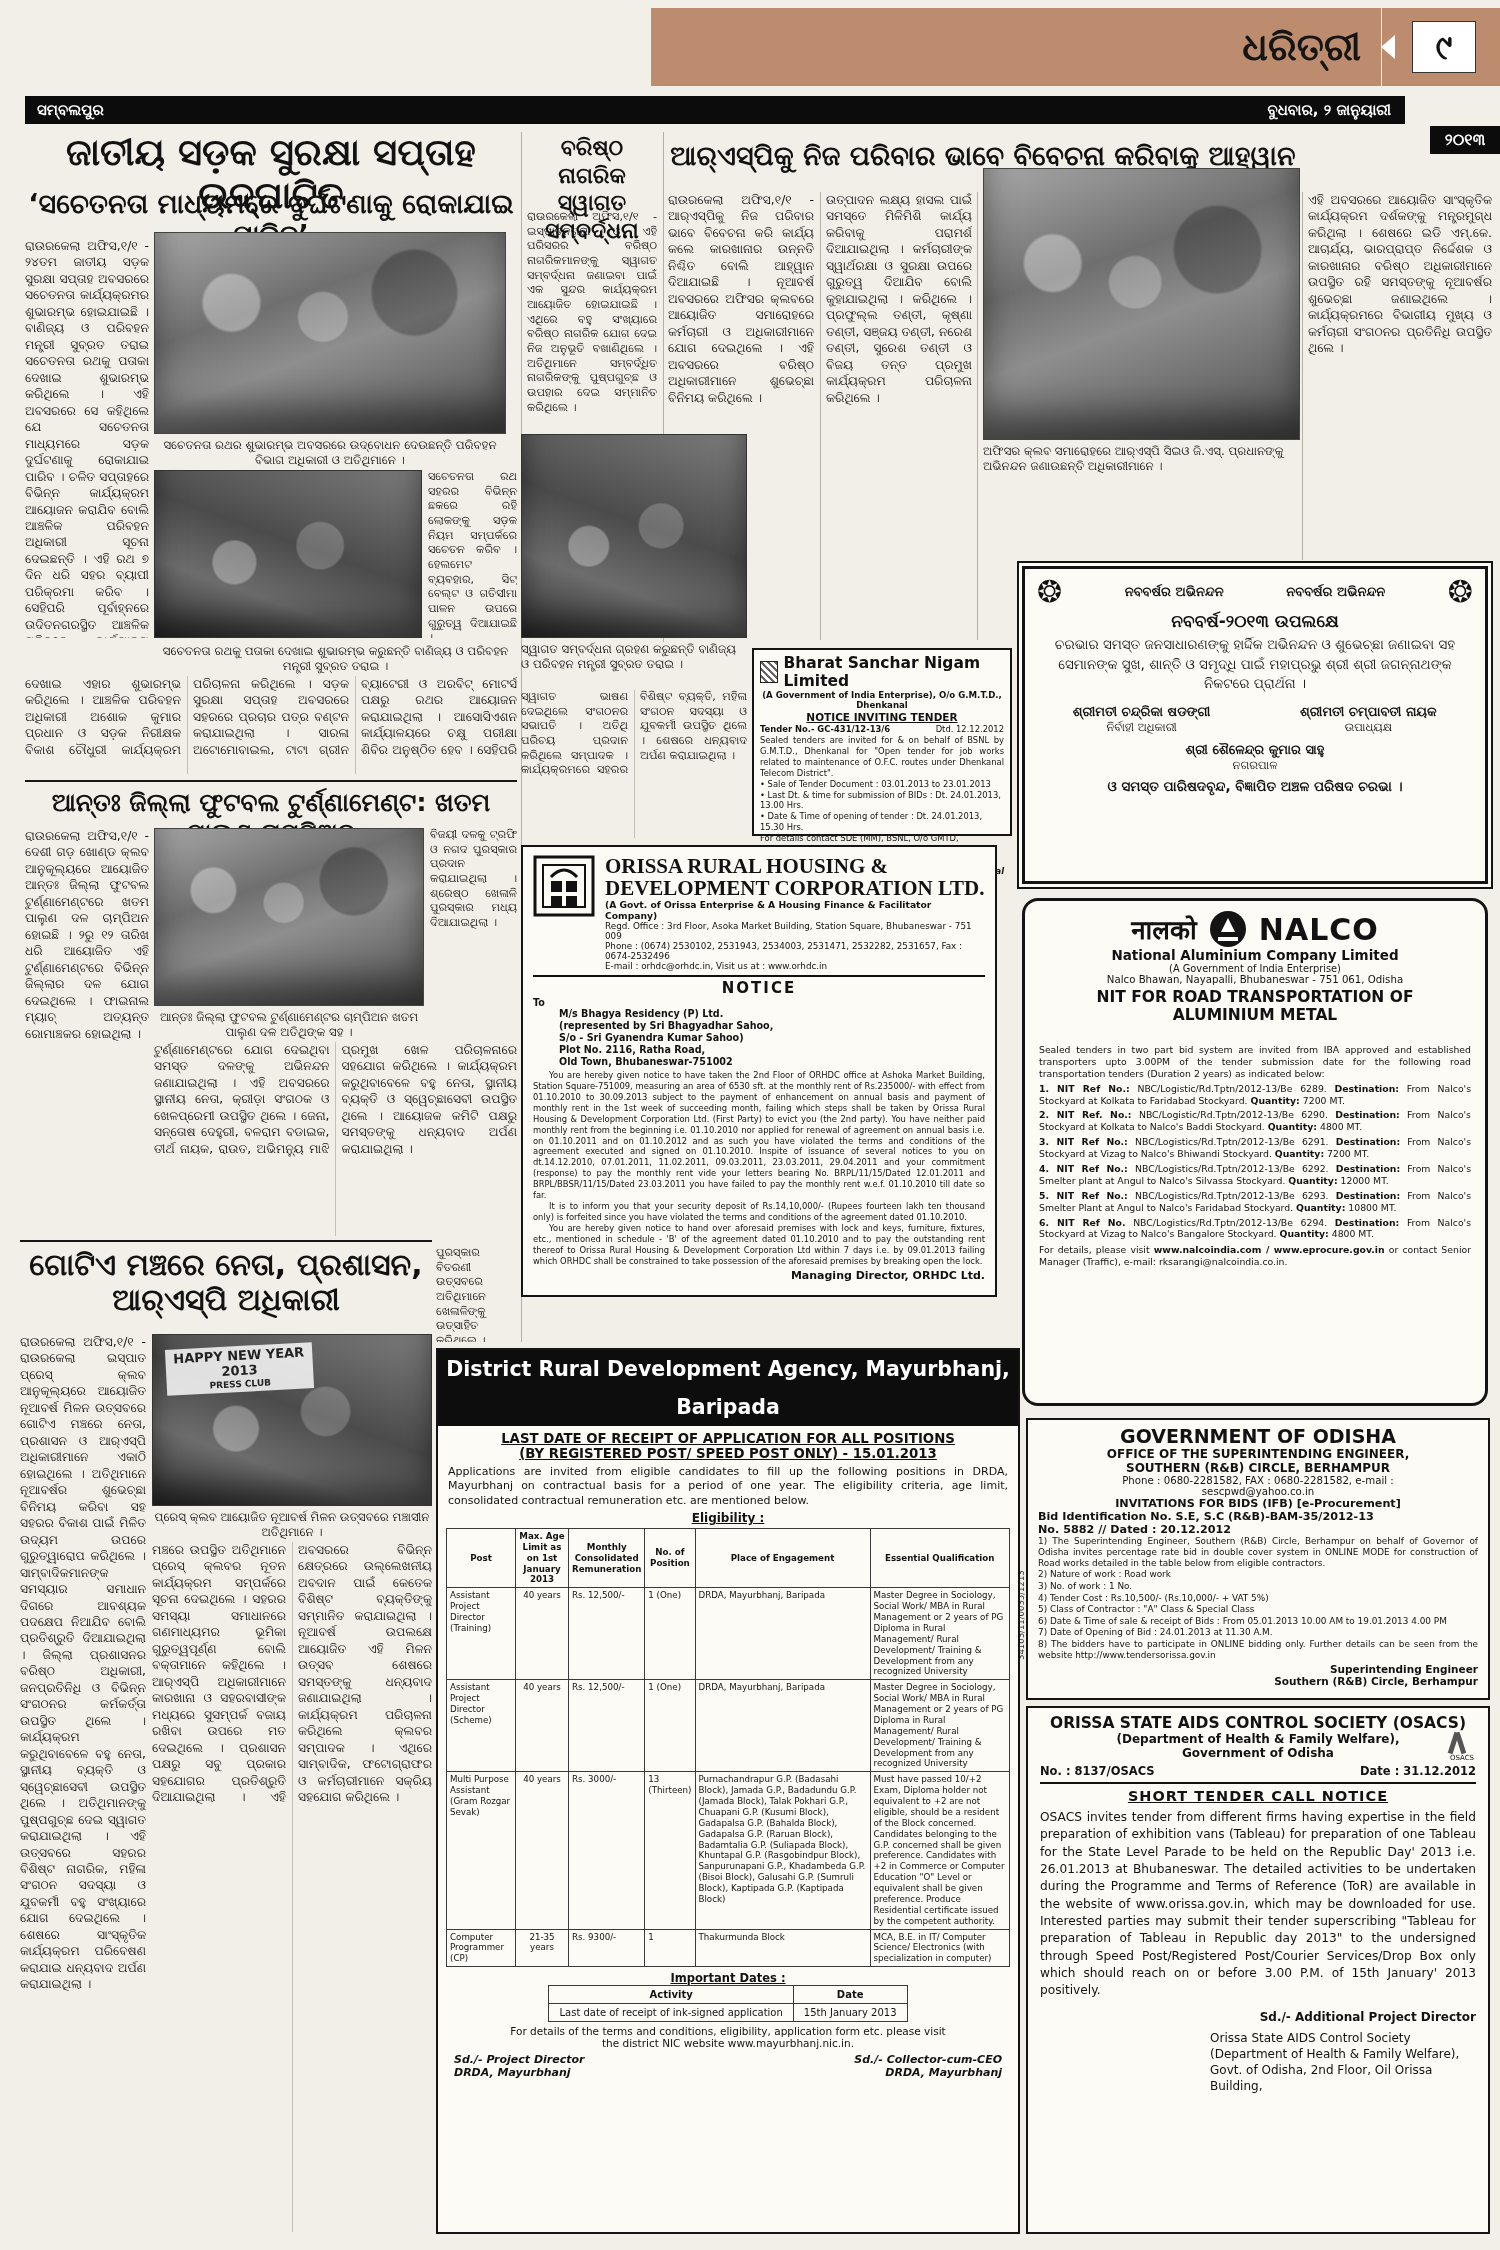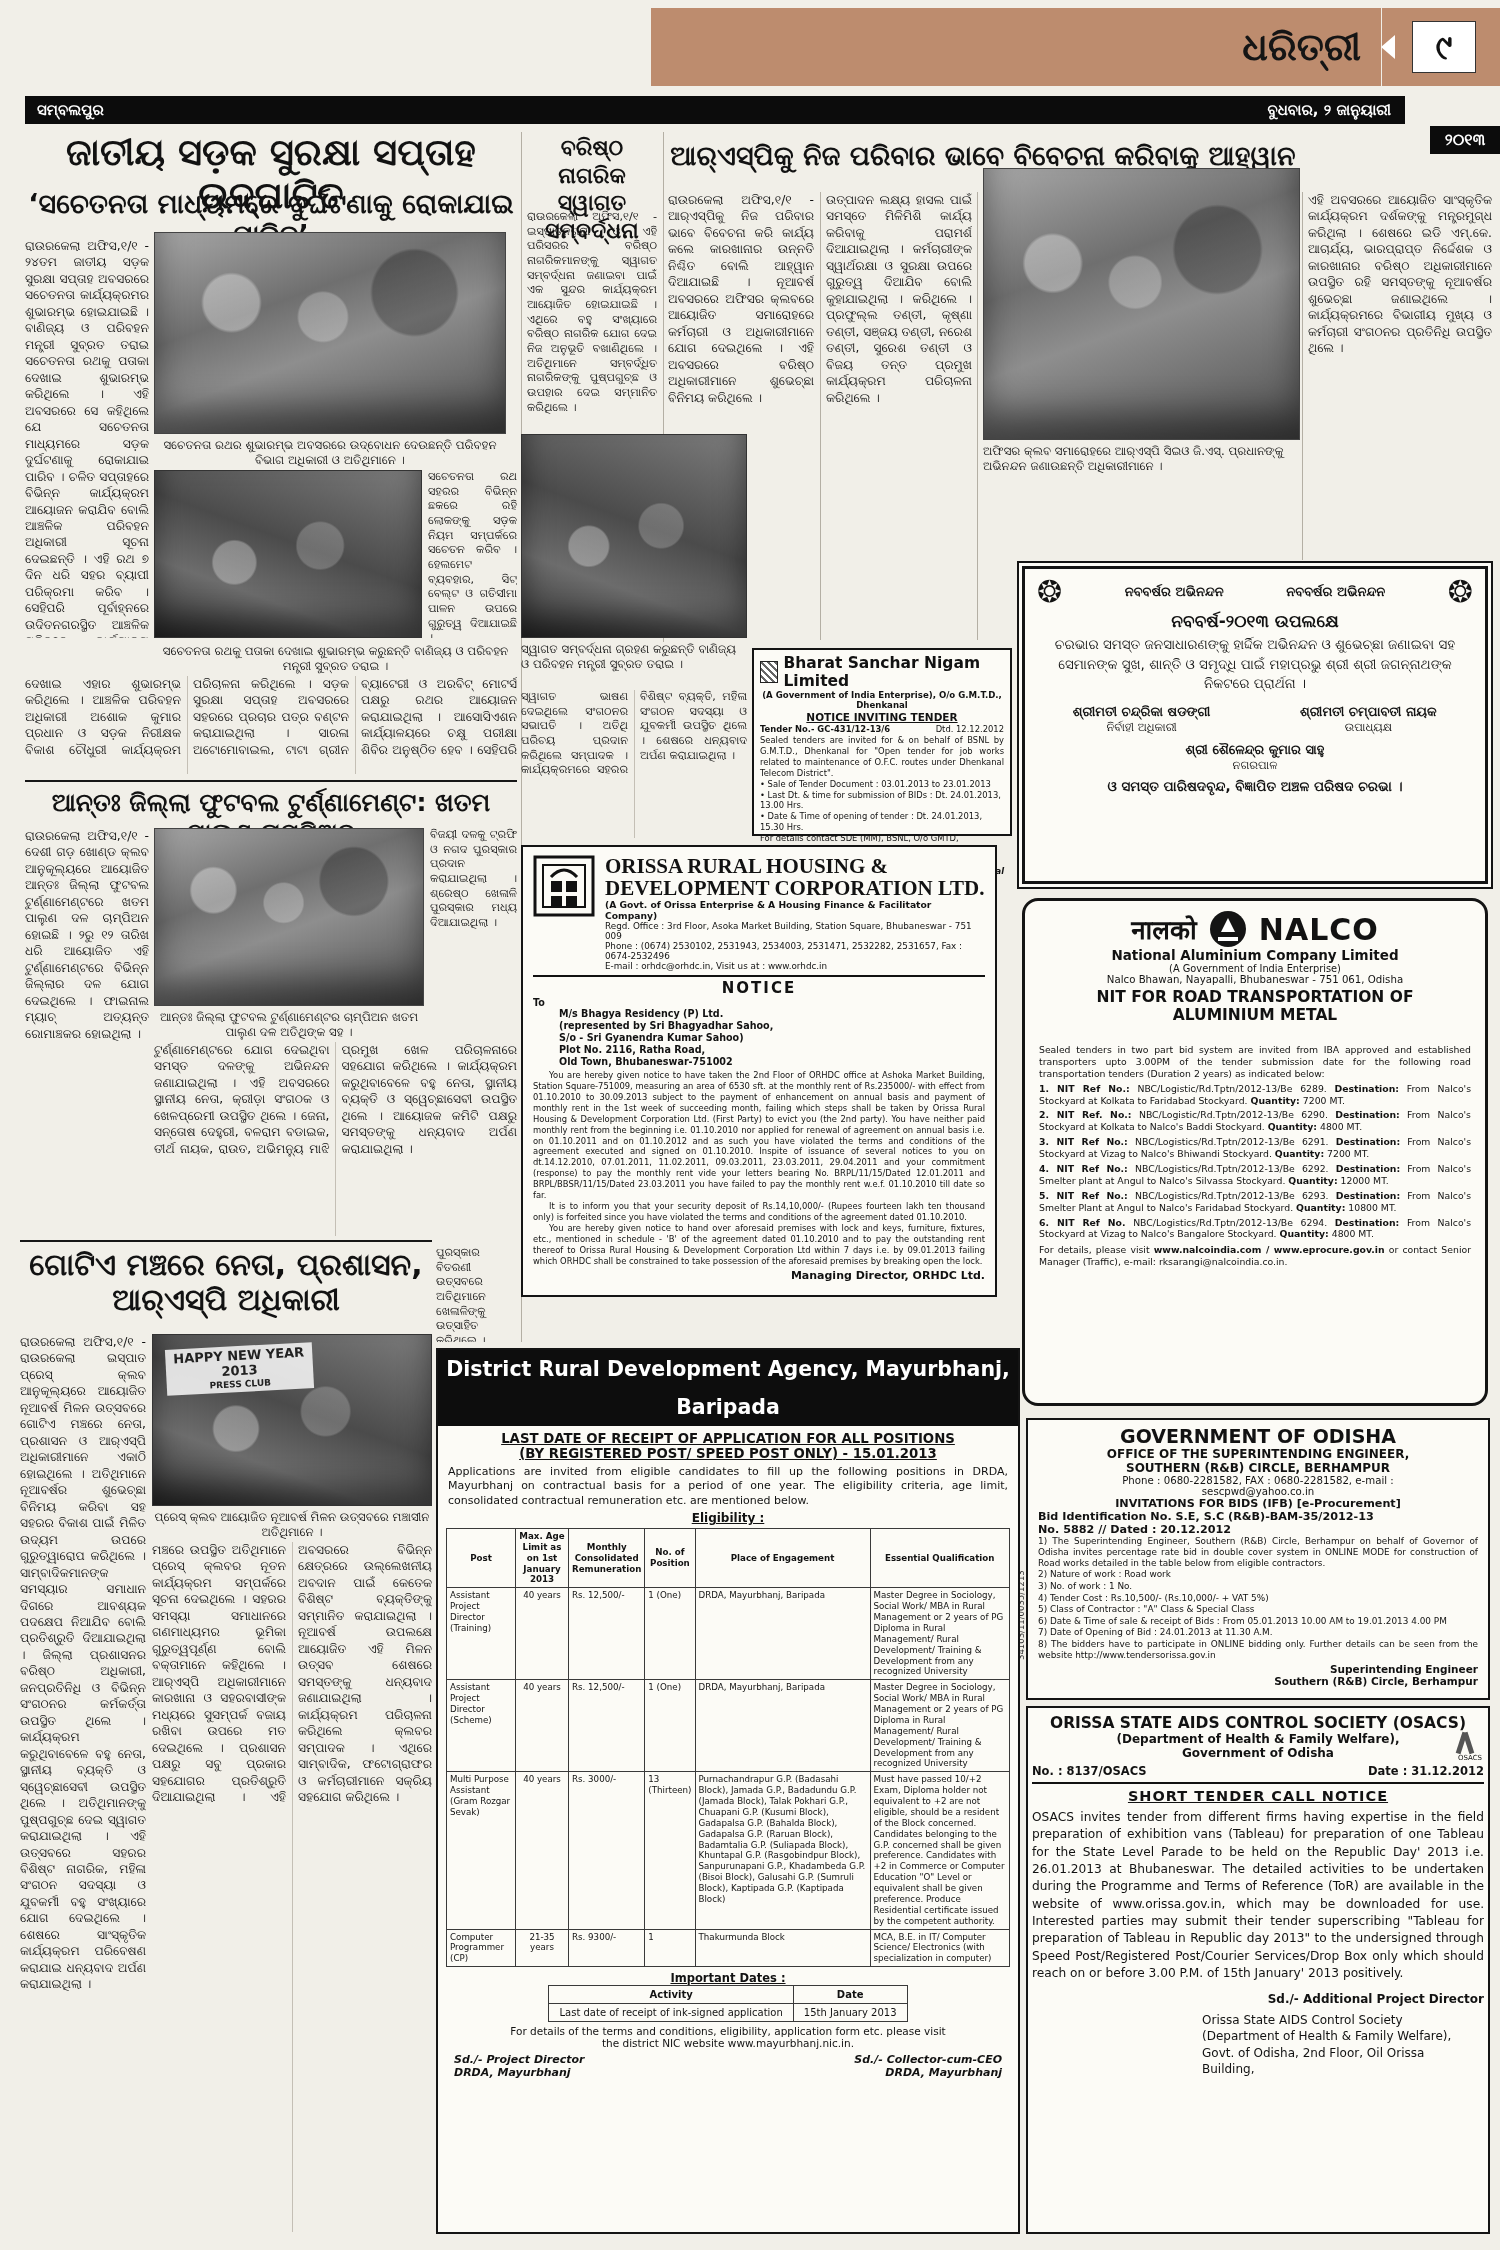--- a/index.html
+++ b/index.html
@@ -352,21 +352,21 @@
         <div class="b i" style="font-size:11px;">Sd./- Project Director</div>
         <div class="b i" style="font-size:11px;">DRDA, Mayurbhanj</div>
       </div>
       <div class="rt">
         <div class="b i" style="font-size:11px;">Sd./- Collector-cum-CEO</div>
         <div class="b i" style="font-size:11px;">DRDA, Mayurbhanj</div>
       </div>
     </div>
   </div>
 
-  <div class="abs nbox" style="left:1026px;top:1706px;width:464px;height:528px;padding:6px 4px;">
+  <div class="abs nbox" style="left:1026px;top:1706px;width:464px;height:528px;padding:6px 12px;">
     <div class="ctr b" style="font-size:15.5px;">ORISSA STATE AIDS CONTROL SOCIETY (OSACS)</div>
     <div style="position:relative;">
       <div class="ctr b" style="font-size:12px;">(Department of Health &amp; Family Welfare),</div>
       <div class="ctr b" style="font-size:12px;">Government of Odisha</div>
       <div class="abs" style="right:2px;top:0;">
         <div class="ribbon"></div>
         <div style="font-size:7px;text-align:center;">OSACS</div>
       </div>
     </div>
     <div style="display:flex;justify-content:space-between;margin-top:4px;">

